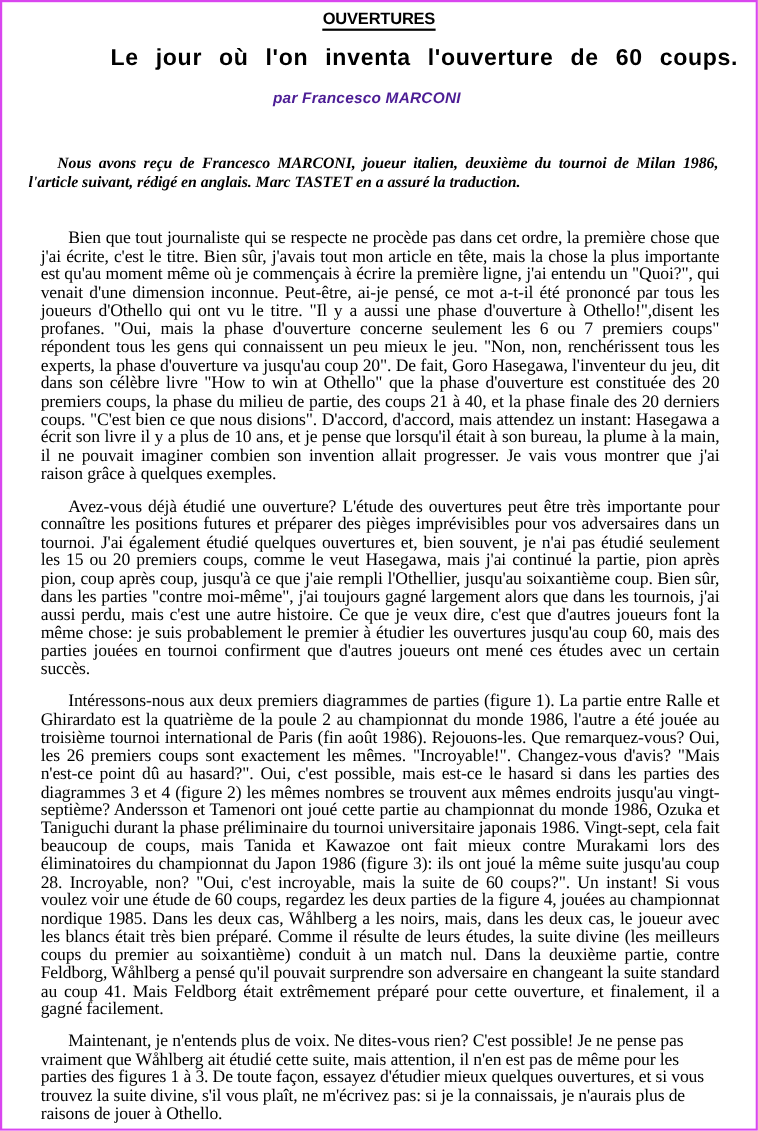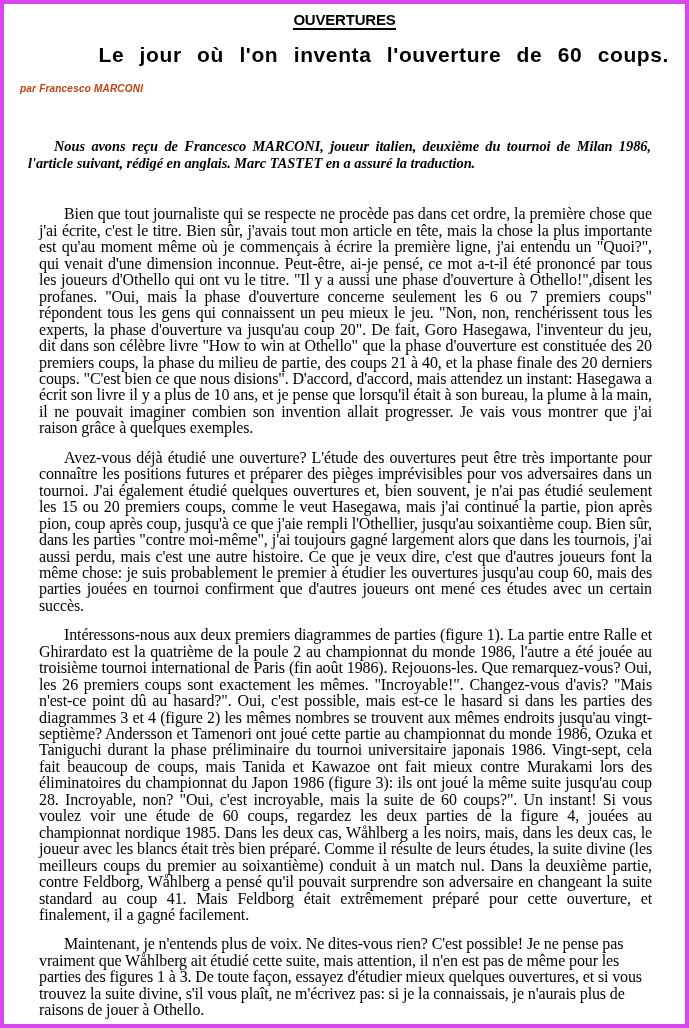--- a/index.html
+++ b/index.html
@@ -9,21 +9,21 @@
   }
   body {
     font-family: "Liberation Serif", serif;
   }
   .page {
     position: relative;
     width: 689px;
     height: 1028px;
     background: #ffffff;
     box-sizing: border-box;
-    border: 4px solid #d946ef;
+    border: 2px solid #d946ef;
     overflow: hidden;
   }
   .inner {
     position: absolute;
     left: 0;
     top: 0;
     right: 0;
     bottom: 0;
     padding: 4px 16px 0 16px;
     box-sizing: border-box;
@@ -58,23 +58,23 @@
     letter-spacing: 0.6px;
     margin: 12px 0 0 0;
     line-height: 1.2;
   }
 
   
   .byline {
     font-family: "Liberation Sans", sans-serif;
     font-weight: bold;
     font-style: italic;
-    font-size: 10px;
-    color: #c2410c;
-    text-align: left;
+    font-size: 14px;
+    color: #4c1d95;
+    text-align: center;
     margin: 16px 22px 0 0;
     letter-spacing: 0.2px;
   }
 
   
   .intro {
     font-family: "Liberation Serif", serif;
     font-style: italic;
     font-weight: bold;
     font-size: 14.4px;

